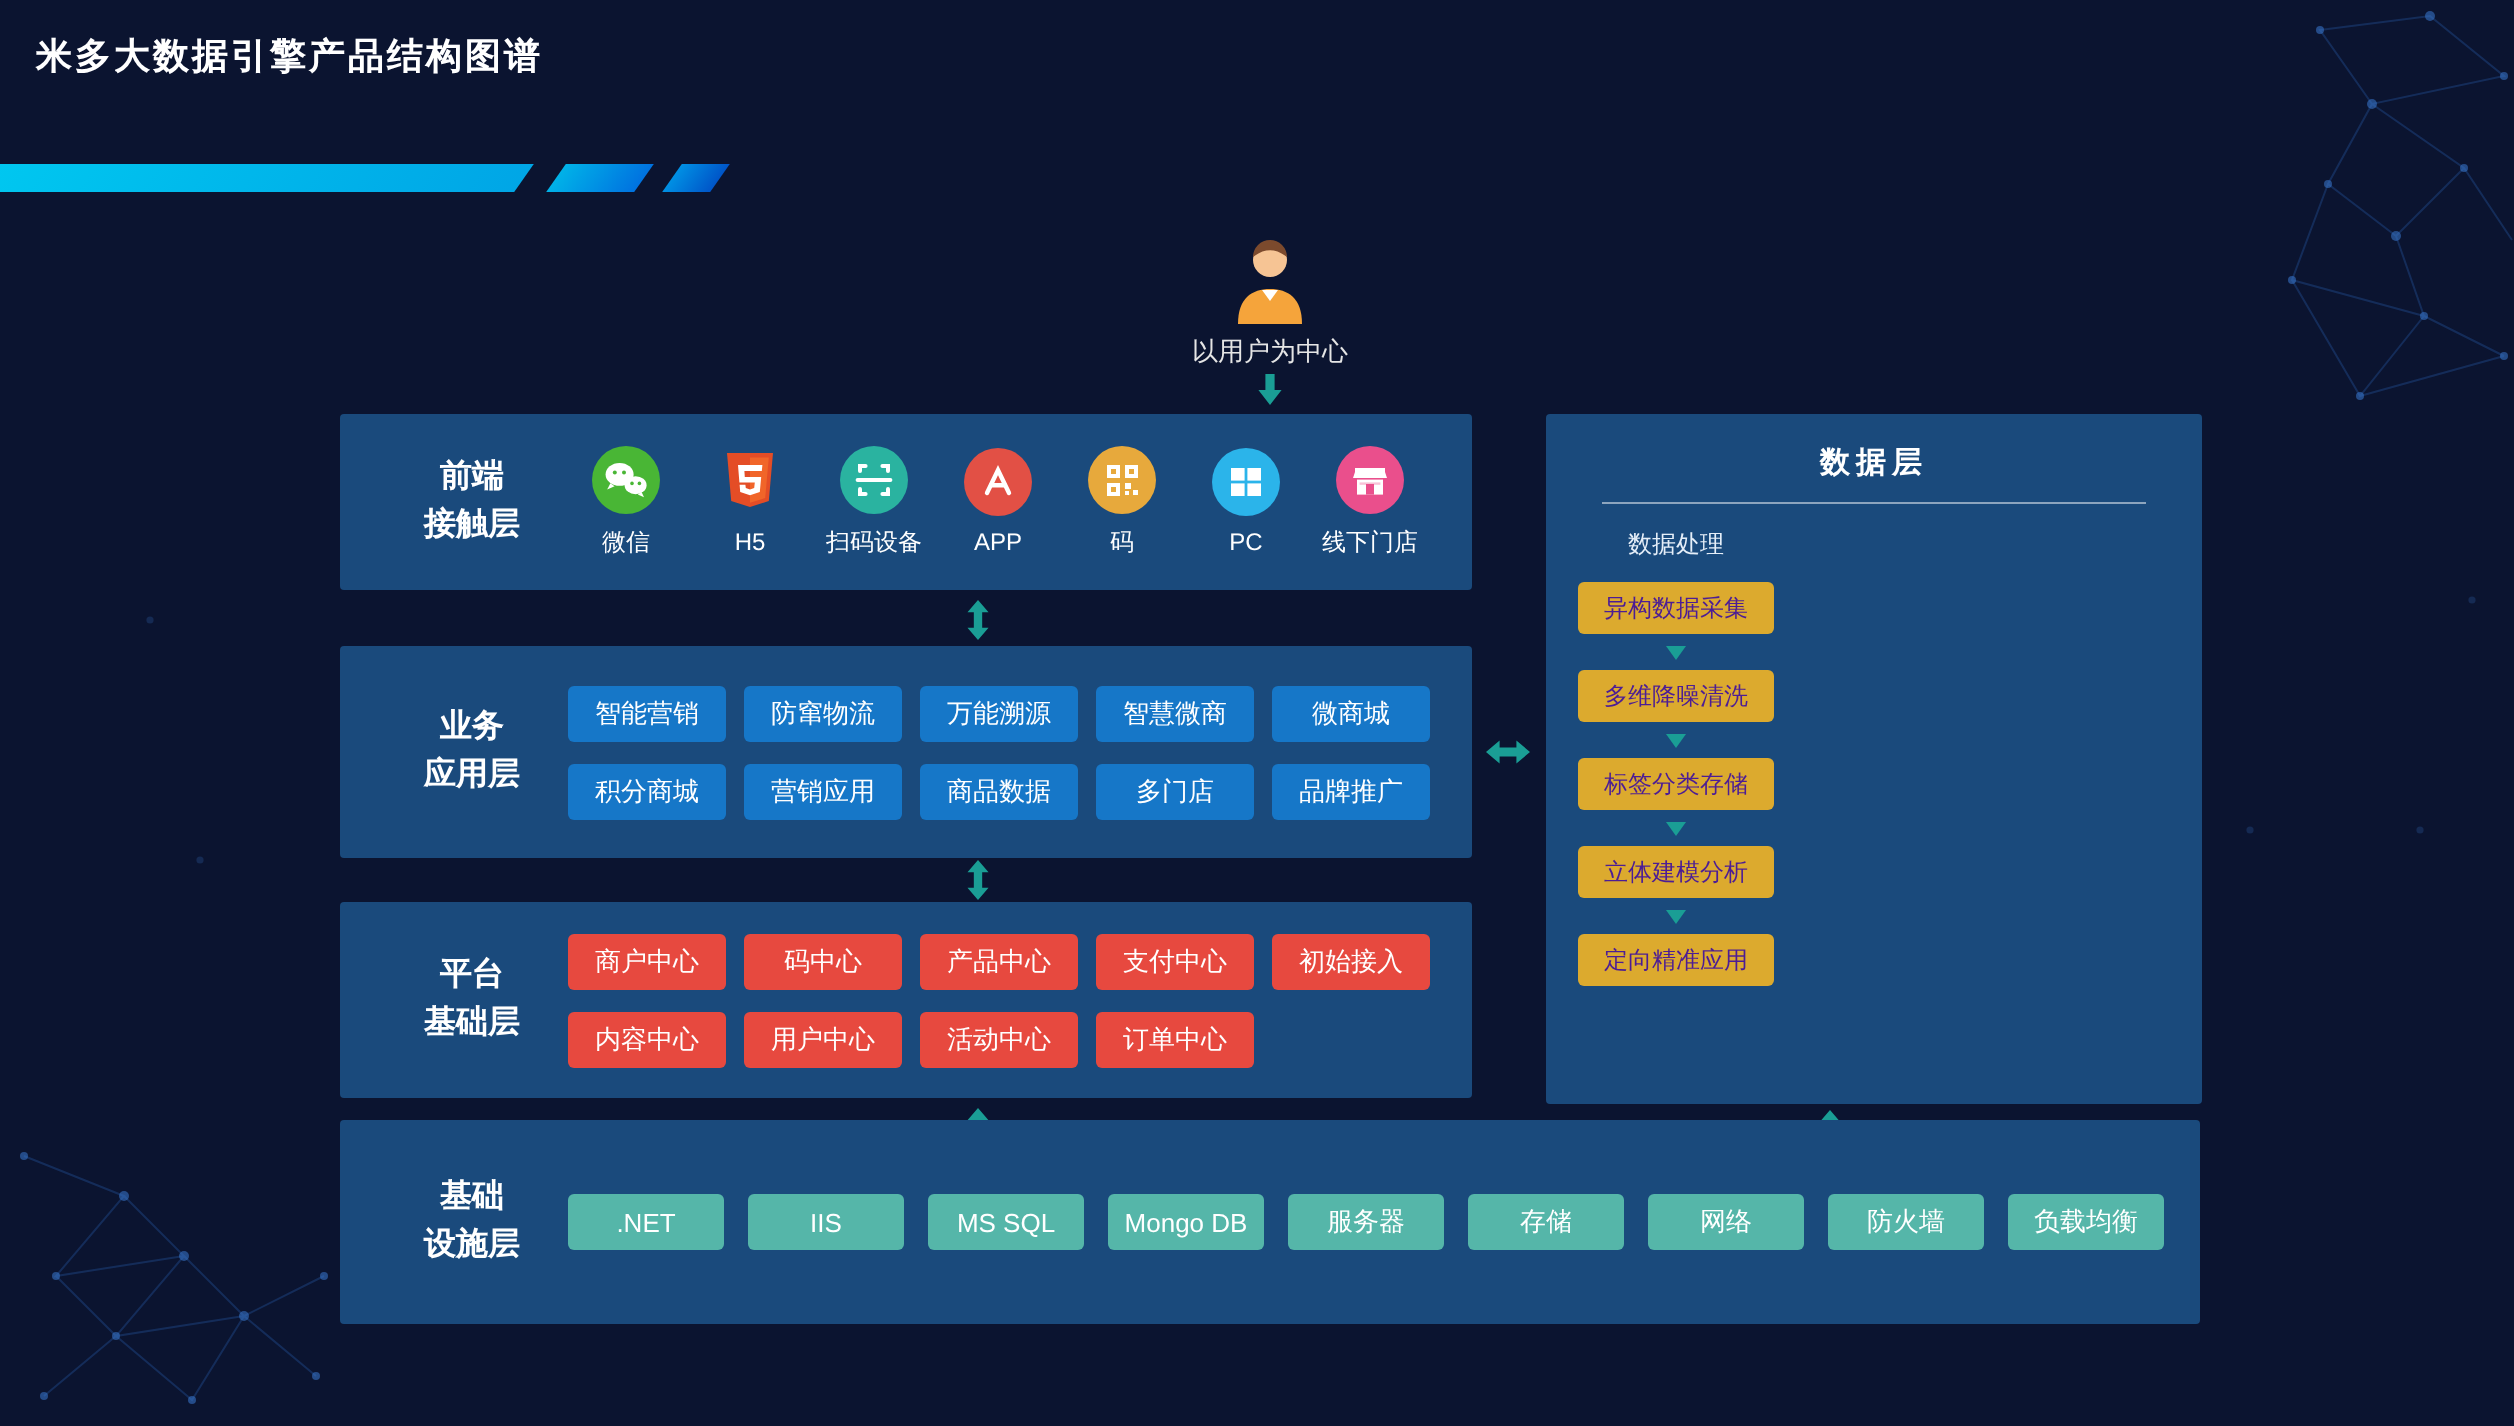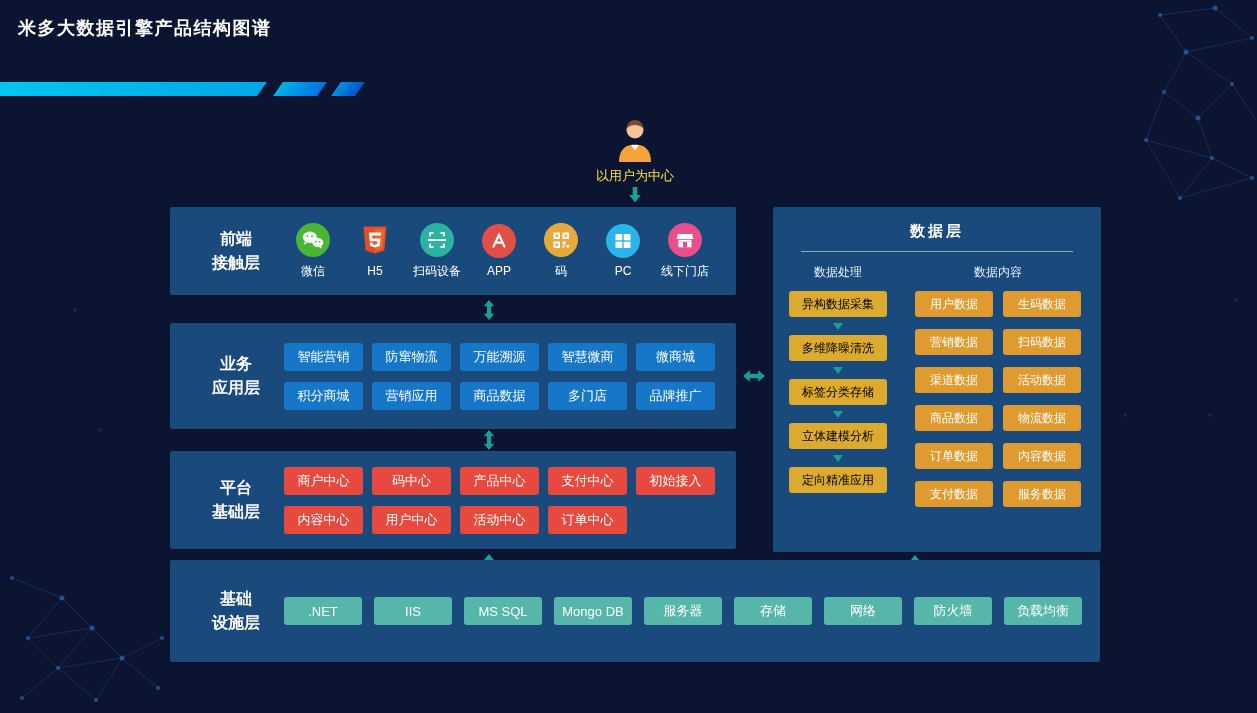--- a/index.html
+++ b/index.html
@@ -19,21 +19,21 @@
     color:#fff;font-size:18px;font-weight:bold;letter-spacing:1.5px;
   }
   .accent{position:absolute;top:82px;height:14px;transform:skewX(-35deg);}
   .accent.a1{left:-14px;width:276px;background:linear-gradient(90deg,var(--accent_cyan,#00c8f0),#00a6e6);}
   .accent.a2{left:278px;width:44px;background:linear-gradient(90deg,#00b2e8,var(--accent_blue,#0072e0));}
   .accent.a3{left:336px;width:24px;background:linear-gradient(90deg,#0090e4,#0055c8);}
 
   .user-avatar{position:absolute;left:613px;top:116px;}
   .center-label{
     position:absolute;left:565px;top:167px;width:140px;
-    text-align:center;color:#fde047;font-size:13px;
+    text-align:center;color:#e5e5e5;font-size:13px;
   }
 
   .panel{position:absolute;background:var(--panel,#1a4a7c);border-radius:2px;}
   .p-frontend{left:170px;top:207px;width:566px;height:88px;}
   .p-business{left:170px;top:323px;width:566px;height:106px;}
   .p-platform{left:170px;top:451px;width:566px;height:98px;}
   .p-infra{left:170px;top:560px;width:930px;height:102px;}
   .p-data{left:773px;top:207px;width:328px;height:345px;}
 
   .layer-label{
@@ -76,21 +76,21 @@
     font-size:15px;font-weight:bold;letter-spacing:3px;
   }
   .dp-line{width:272px;height:1px;background:rgba(255,255,255,.5);margin:10px auto 12px;}
   .dp-cols{display:flex;gap:20px;padding:0 12px 0 16px;}
   .dp-head{font-size:12px;color:#e6eff9;text-align:center;margin-bottom:10px;}
   .proc-col{width:98px;flex:none;font-family:Liberation Serif, serif;}
   .proc-list{display:flex;flex-direction:column;align-items:center;}
   .proc-item{display:flex;flex-direction:column;align-items:center;}
   .proc-chip{
     width:98px;height:26px;display:flex;align-items:center;justify-content:center;
-    background:var(--yellow,#dcaa2e);color:#000000;font-size:12px;border-radius:3px;white-space:nowrap;
+    background:var(--yellow,#dcaa2e);color:#4c1d95;font-size:12px;border-radius:3px;white-space:nowrap;
   }
   .proc-item:not(:last-child)::after{
     content:"";width:0;height:0;margin:6px 0 5px;
     border:5px solid transparent;border-bottom:none;
     border-top:7px solid var(--arrow,#1a9e95);
   }
   .content-col{flex:1;}
   .content-grid{display:grid;grid-template-columns:78px 78px;gap:12px 10px;justify-content:center;}
   .data-chip{
     height:26px;display:flex;align-items:center;justify-content:center;
@@ -380,49 +380,20 @@
 
             <div class="proc-item">
               <div class="proc-chip">立体建模分析</div>
             </div>
 
             <div class="proc-item">
               <div class="proc-chip">定向精准应用</div>
             </div>
           </div>
       </div>
-      <div class="content-col">
-        <div class="dp-head">数据内容</div>
-        <div class="content-grid">
-
-            <div class="data-chip">用户数据</div>
-
-            <div class="data-chip">生码数据</div>
-
-            <div class="data-chip">营销数据</div>
-
-            <div class="data-chip">扫码数据</div>
-
-            <div class="data-chip">渠道数据</div>
-
-            <div class="data-chip">活动数据</div>
-
-            <div class="data-chip">商品数据</div>
-
-            <div class="data-chip">物流数据</div>
-
-            <div class="data-chip">订单数据</div>
-
-            <div class="data-chip">内容数据</div>
-
-            <div class="data-chip">支付数据</div>
-
-            <div class="data-chip">服务数据</div>
-          </div>
-      </div>
     </div>
   </section>
 
   <section class="panel p-infra">
     <div class="layer-label">基础
 设施层</div>
     <div class="infra-area">
 
         <div class="chip">.NET</div>
 

